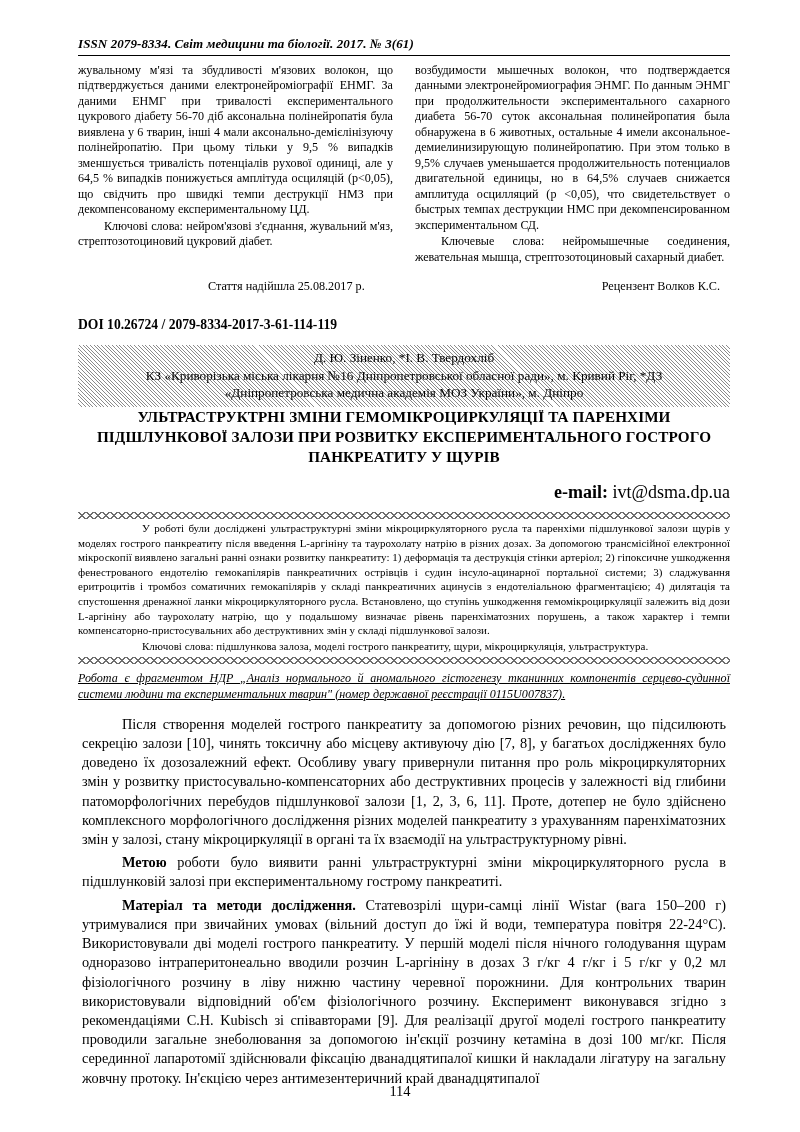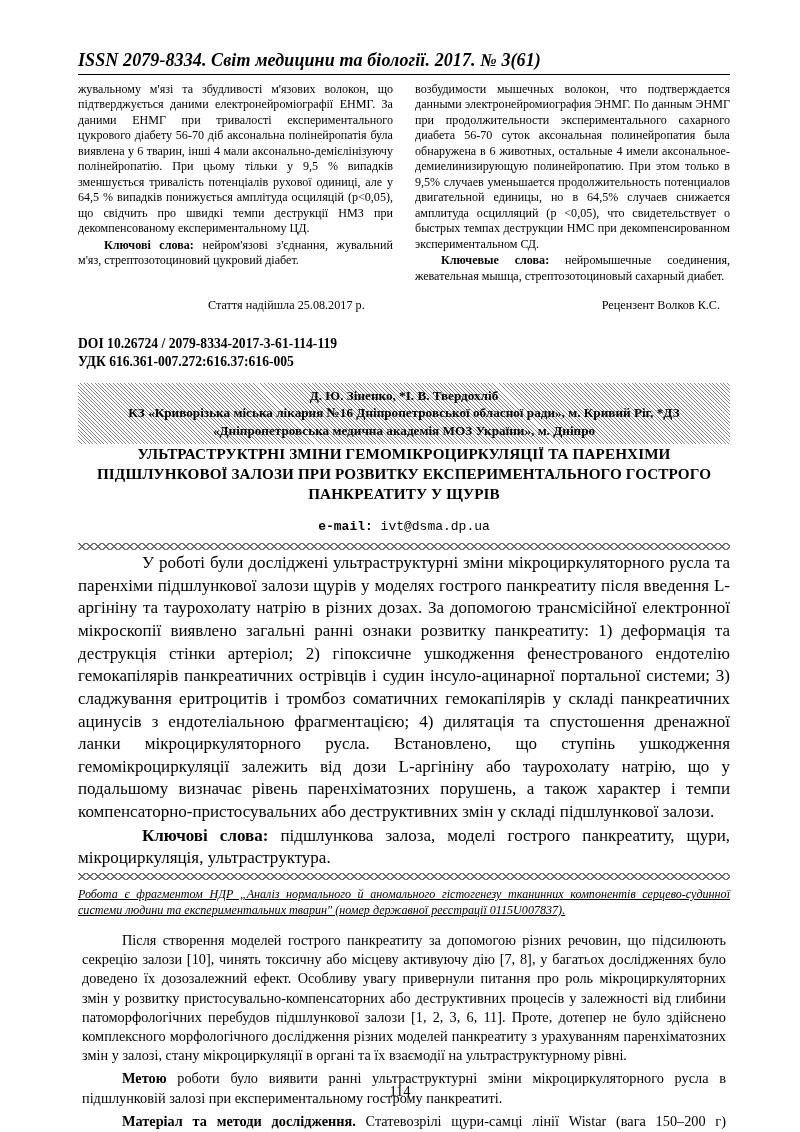--- a/index.html
+++ b/index.html
@@ -20,25 +20,24 @@
     width: 800px;
     height: 1132px;
     box-sizing: border-box;
     padding: 36px 70px 0 78px;
   }
 
   
   .runhead {
     font-style: italic;
     font-weight: bold;
-    font-size: 18px;
+    font-size: 13px;
     letter-spacing: 0.1px;
     padding-bottom: 3px;
     white-space: nowrap;
-    margin-top: 14px;
   }
   .runhead-rule {
     border-bottom: 1.6px solid #000;
     margin-bottom: 7px;
   }
 
   
   .twocol {
     display: flex;
     gap: 22px;
@@ -52,21 +51,21 @@
     line-height: 1.28;
     text-align: justify;
     text-justify: inter-word;
     hyphens: none;
   }
   .col p.kw {
     margin-top: 1px;
     text-indent: 26px;
   }
   .kwlabel {
-    font-weight: bold;
+    font-weight: normal;
   }
 
   
   .meta-line {
     display: flex;
     justify-content: space-between;
     font-size: 12.2px;
     margin-top: 14px;
     padding: 0 10px 0 100px;
   }
@@ -78,21 +77,21 @@
     font-weight: bold;
     font-size: 13.6px;
     line-height: 1.35;
   }
 
   
   .authors {
     margin-top: 11px;
     padding: 4px 6px 5px 6px;
     text-align: center;
-    font-weight: bold;
+    font-weight: normal;
     font-size: 13.2px;
     line-height: 1.32;
     background-color: #ffffff;
     background-image:
       repeating-linear-gradient(
         45deg,
         #8b8b8b 0px,
         #8b8b8b 0.7px,
         rgba(255,255,255,0) 0.7px,
         rgba(255,255,255,0) 2.6px
@@ -105,43 +104,42 @@
     text-align: center;
     font-weight: bold;
     font-size: 15.2px;
     line-height: 1.32;
     letter-spacing: 0.1px;
   }
 
   
   .email {
     margin-top: 15px;
-    text-align: center;
-    font-size: 13px;
-    font-family: Liberation Mono, monospace;
+    text-align: right;
+    font-size: 18px;
   }
   .email b { font-weight: bold; }
 
   
   .zig {
     height: 7px;
     margin-top: 9px;
     margin-bottom: 2px;
     background-repeat: repeat-x;
     background-size: 8px 7px;
     background-image:
       linear-gradient(45deg, transparent 44%, #6e6e6e 44%, #6e6e6e 56%, transparent 56%),
       linear-gradient(-45deg, transparent 44%, #6e6e6e 44%, #6e6e6e 56%, transparent 56%);
   }
   .zig.bottom { margin-top: 3px; margin-bottom: 6px; }
 
   
   .abstract p {
     margin: 0;
-    font-size: 17px;
+    font-size: 11px;
     line-height: 1.33;
     text-align: justify;
   }
   .abstract p.first { text-indent: 64px; }
   .abstract p.kw { text-indent: 64px; margin-top: 1px; }
 
   
   .funding {
     margin-top: 4px;
     font-style: italic;
@@ -193,21 +191,20 @@
     </div>
   </div>
 
   <div class="meta-line">
     <span class="left">Стаття надійшла 25.08.2017 р.</span>
     <span>Рецензент Волков К.С.</span>
   </div>
 
   <div class="doi-block">
     <div>DOI 10.26724 / 2079-8334-2017-3-61-114-119</div>
-    <div>УДК 616.361-007.272:616.37:616-005</div>
   </div>
 
   <div class="authors">
     <span class="aline">Д. Ю. Зіненко, *І. В. Твердохліб</span>
     <span class="aline">КЗ «Криворізька міська лікарня №16 Дніпропетровської обласної ради», м. Кривий Ріг, *ДЗ</span>
     <span class="aline">«Дніпропетровська медична академія МОЗ України», м. Дніпро</span>
   </div>
 
   <div class="title">УЛЬТРАСТРУКТРНІ ЗМІНИ ГЕМОМІКРОЦИРКУЛЯЦІЇ ТА ПАРЕНХІМИ ПІДШЛУНКОВОЇ ЗАЛОЗИ ПРИ РОЗВИТКУ ЕКСПЕРИМЕНТАЛЬНОГО ГОСТРОГО ПАНКРЕАТИТУ У ЩУРІВ</div>
 

